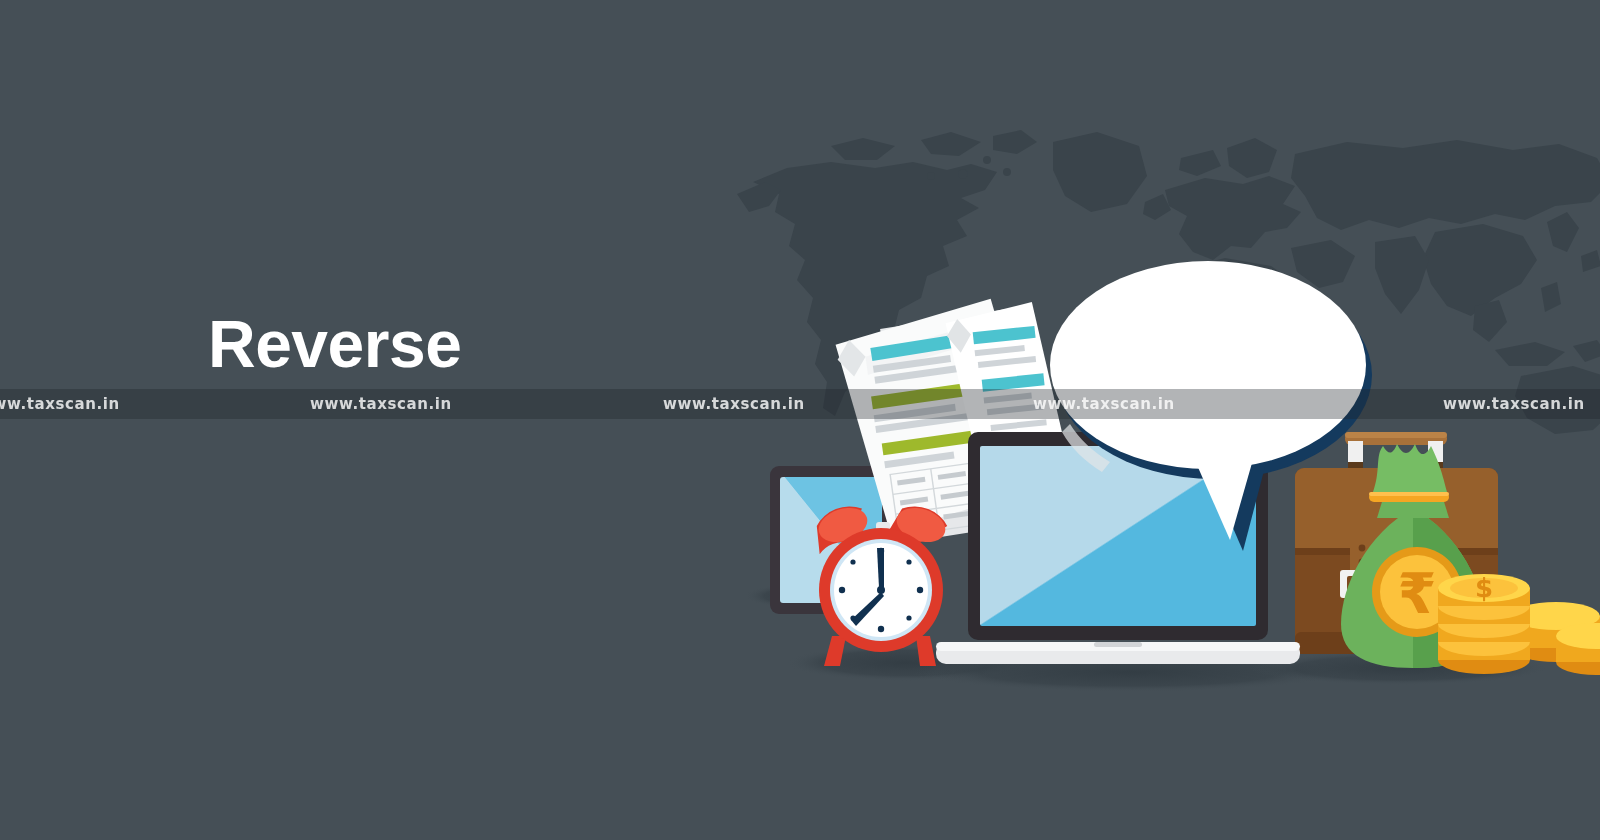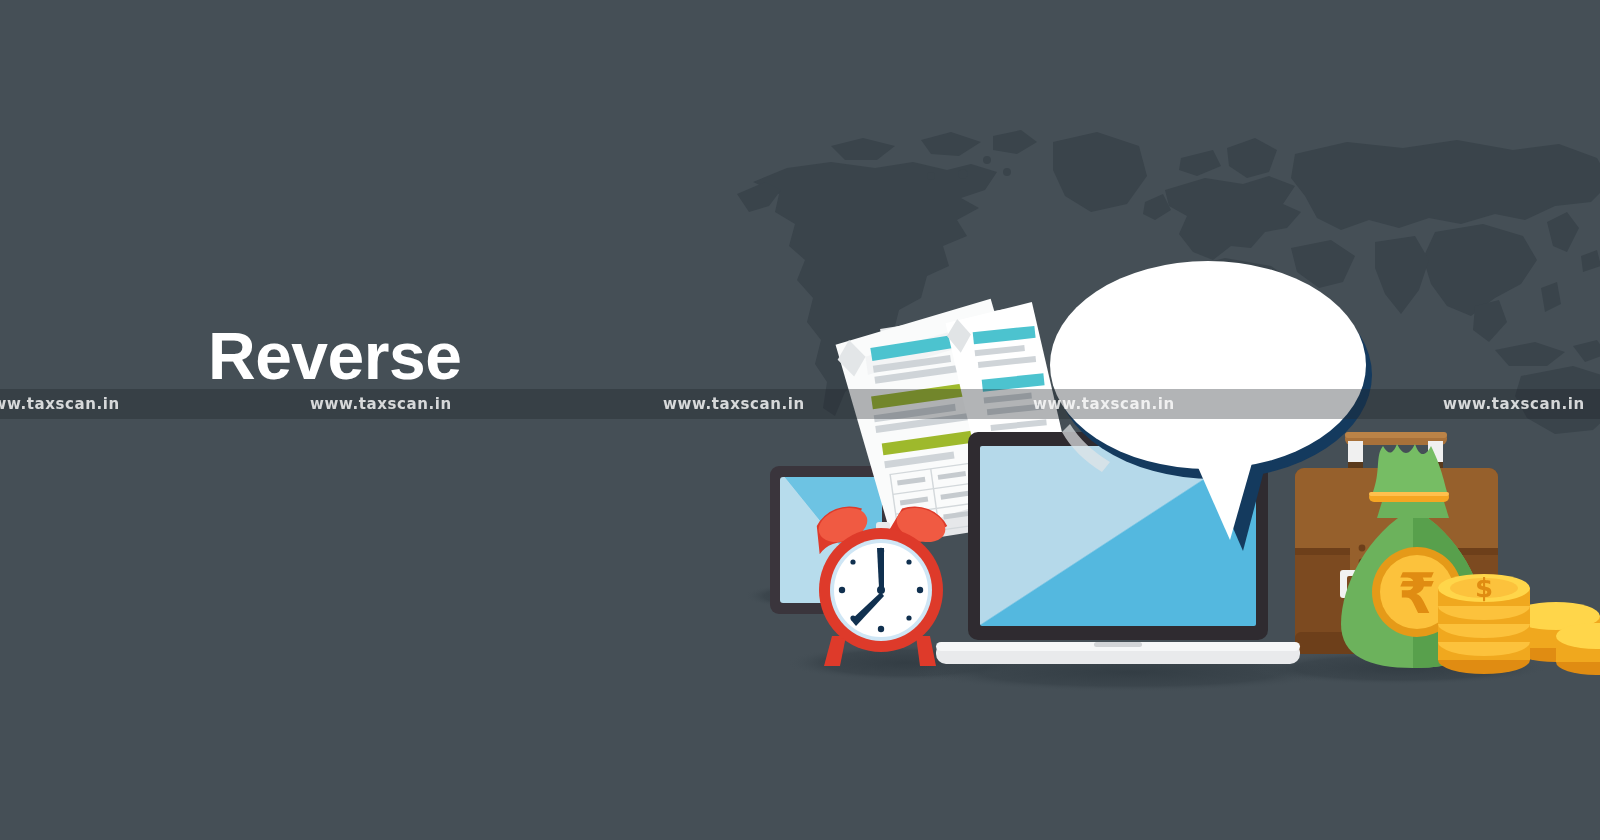--- a/index.html
+++ b/index.html
@@ -25,21 +25,21 @@
   #headline {
     position:absolute; left:208px; top:306px;
     width:640px;
     color:#ffffff;
     font-weight:bold;
     font-size:66px;
     line-height:76px;
     letter-spacing:-0.5px;
     z-index:40;
   }
-  #headline .hl-line { display:block; white-space:nowrap;margin-top:12px; }
+  #headline .hl-line { display:block; white-space:nowrap; }
 
   
   #illus { position:absolute; left:0; top:0; width:1600px; height:840px; z-index:30; }
 
   
   #wm-band {
     position:absolute; left:0; top:389px; width:1600px; height:30px;
     background:rgba(28,36,42,0.34);
     z-index:60;
     display:flex; align-items:center;

